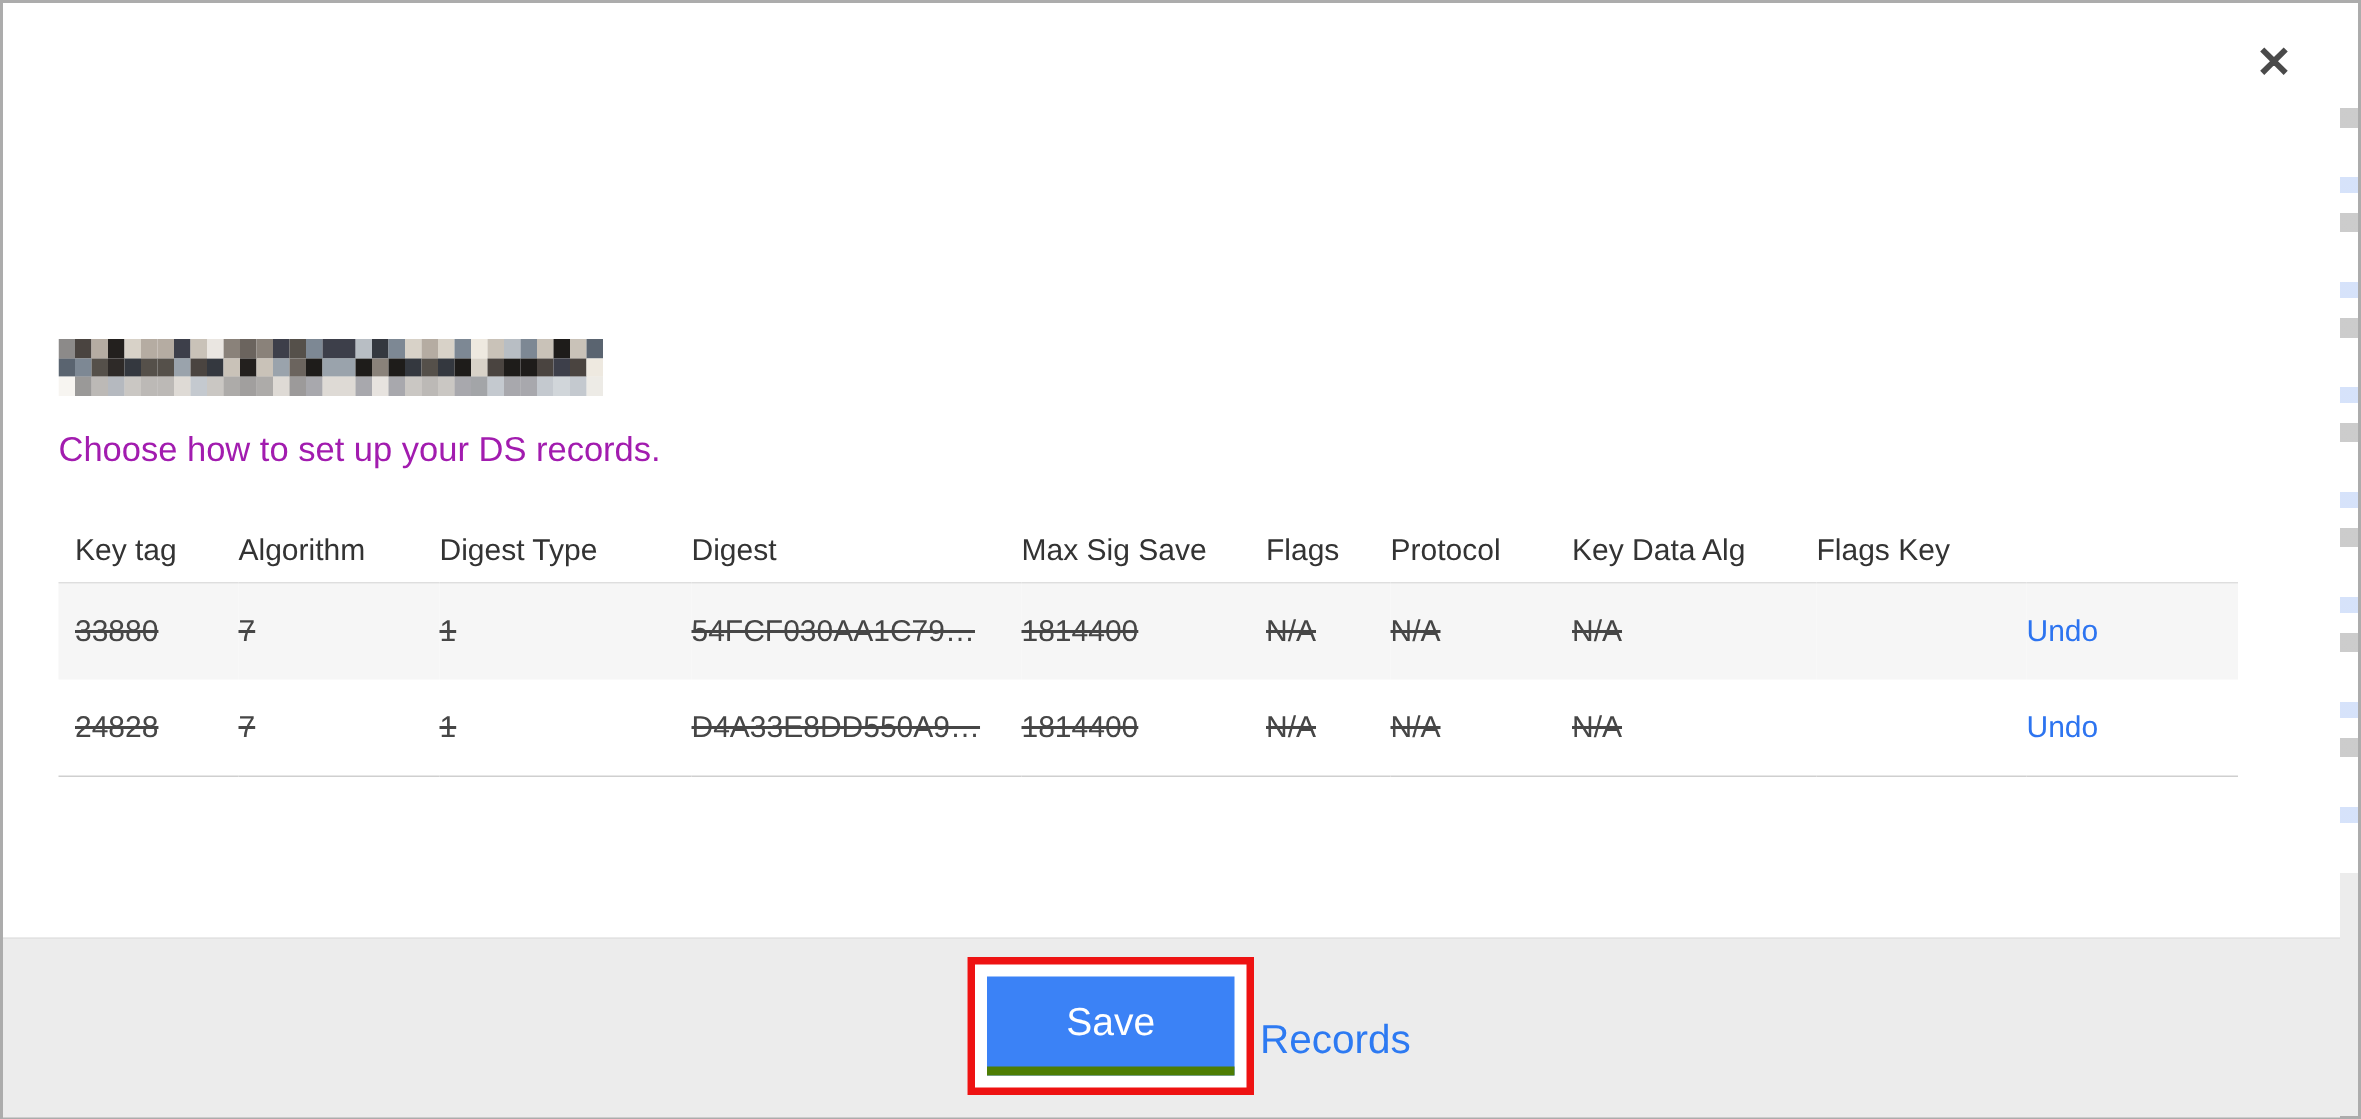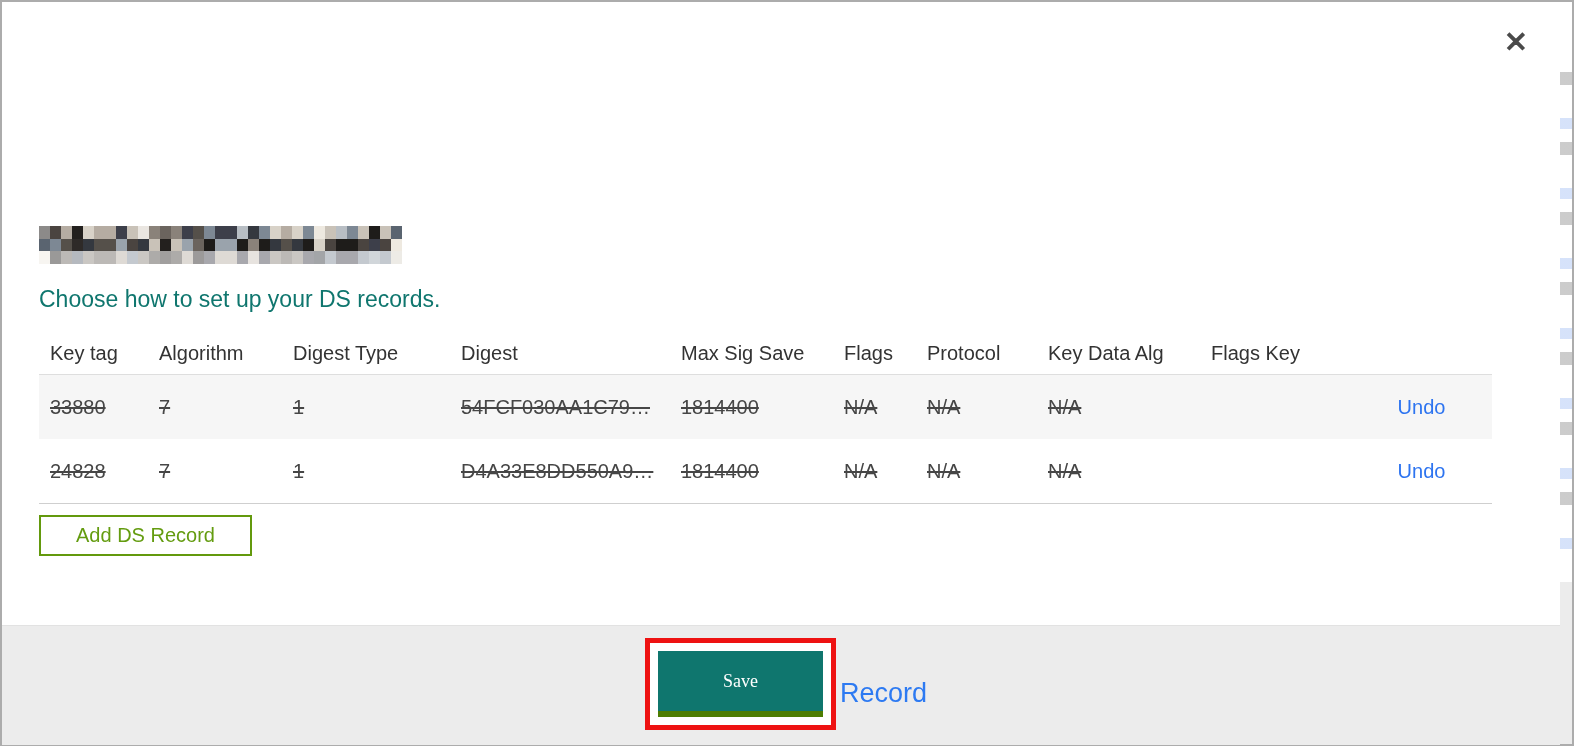--- a/index.html
+++ b/index.html
@@ -17,47 +17,47 @@
   .close-btn { position:absolute; left:1492px; top:18px; width:44px; height:44px;
     background:none; border:none; cursor:pointer;
     font-size:29px; font-weight:700; color:#4a4a4a; line-height:44px; text-align:center; padding:0; }
 
   .redacted { position:absolute; left:37px; top:224px; width:363px; height:38px;
     display:grid; grid-template-columns:repeat(33, 11px); grid-template-rows:repeat(3, 12.7px);
     overflow:hidden; }
   .redacted i { display:block; }
 
   .subtitle { position:absolute; left:37px; top:284px; margin:0;
-    font-size:23px; color:#0f766e; }
-
-  
-  table.ds { position:absolute; left:37px; top:330px; width:1453px;
+    font-size:23px; color:#a21caf; }
+
+  
+  table.ds { position:absolute; left:37px; top:344px; width:1453px;
     border-collapse:collapse; table-layout:fixed; }
   table.ds th { font-size:20px; font-weight:400; color:#333; text-align:left;
     height:42px; vertical-align:middle; padding:0; }
   table.ds td { font-size:20px; color:#464646; height:64px; vertical-align:middle; padding:0; }
   table.ds tbody tr:first-child { background:#f6f6f6; border-top:1px solid #dedede; }
   table.ds tbody tr:last-child { border-bottom:1px solid #cfcfcf; }
   table.ds th:first-child, table.ds td:first-child { padding-left:11px; }
   tr.deleted .val { text-decoration:line-through; }
-  td.action-cell { text-align:center; padding-right:16px; }
+  td.action-cell { text-align:left; padding-right:16px; }
   a.undo { color:#2d74f0; text-decoration:none; font-size:20px; cursor:pointer; }
 
   .add-btn { position:absolute; left:37px; top:513px; width:213px; height:41px;
     background:#fff; border:2px solid #63990d; color:#649c10; font-size:20px;
     cursor:pointer; box-sizing:border-box; font-family:"Liberation Sans", sans-serif; }
 
   
   .footer { position:absolute; left:0; top:623px; width:1558px; height:119px;
     background:#ececec; border-top:1px solid #e2e2e2; }
   .annotation { position:absolute; left:643px; top:12px;
     border:5px solid #ee1212; background:#ffffff; padding:8px; }
-  .save-btn { display:block; width:153px; height:58px; background:#0f766e;
-    border:none; border-bottom:6px solid #4d7d03; color:#ffffff; font-size:18px;
-    cursor:pointer; box-sizing:content-box; font-family:Liberation Serif, serif; }
+  .save-btn { display:block; width:153px; height:58px; background:#3b82f6;
+    border:none; border-bottom:6px solid #4d7d03; color:#ffffff; font-size:26px;
+    cursor:pointer; box-sizing:content-box; font-family:Liberation Sans, sans-serif; }
   .cancel-link { position:absolute; left:838px; top:52px; color:#2d7af2;
     font-size:27px; text-decoration:none; cursor:pointer; }
 
   
   .peek { position:absolute; right:0; top:0; width:12px; height:742px; background:#fff; }
   .peek .peek-text { position:absolute; left:0; top:70px; width:12px; height:480px;
     background:repeating-linear-gradient(
       to bottom,
       rgba(70,70,70,0.5) 0 13px,
       transparent 13px 46px,
@@ -228,27 +228,26 @@
             <td><span class="val">1814400</span></td>
             <td><span class="val">N/A</span></td>
             <td><span class="val">N/A</span></td>
             <td><span class="val">N/A</span></td>
             <td><span class="val"></span></td>
             <td class="action-cell"><a class="undo">Undo</a></td>
           </tr>
         </tbody>
     </table>
 
-    <button class="add-btn">Add DS Record</button>
 
     <div class="footer">
       <div class="annotation">
         <button class="save-btn">Save</button>
       </div>
-      <a class="cancel-link">Record</a>
+      <a class="cancel-link">Records</a>
     </div>
 
   </div>
 
   <div class="peek">
     <div class="peek-text"></div>
     <div class="peek-footer"></div>
   </div>
 
 </div>

